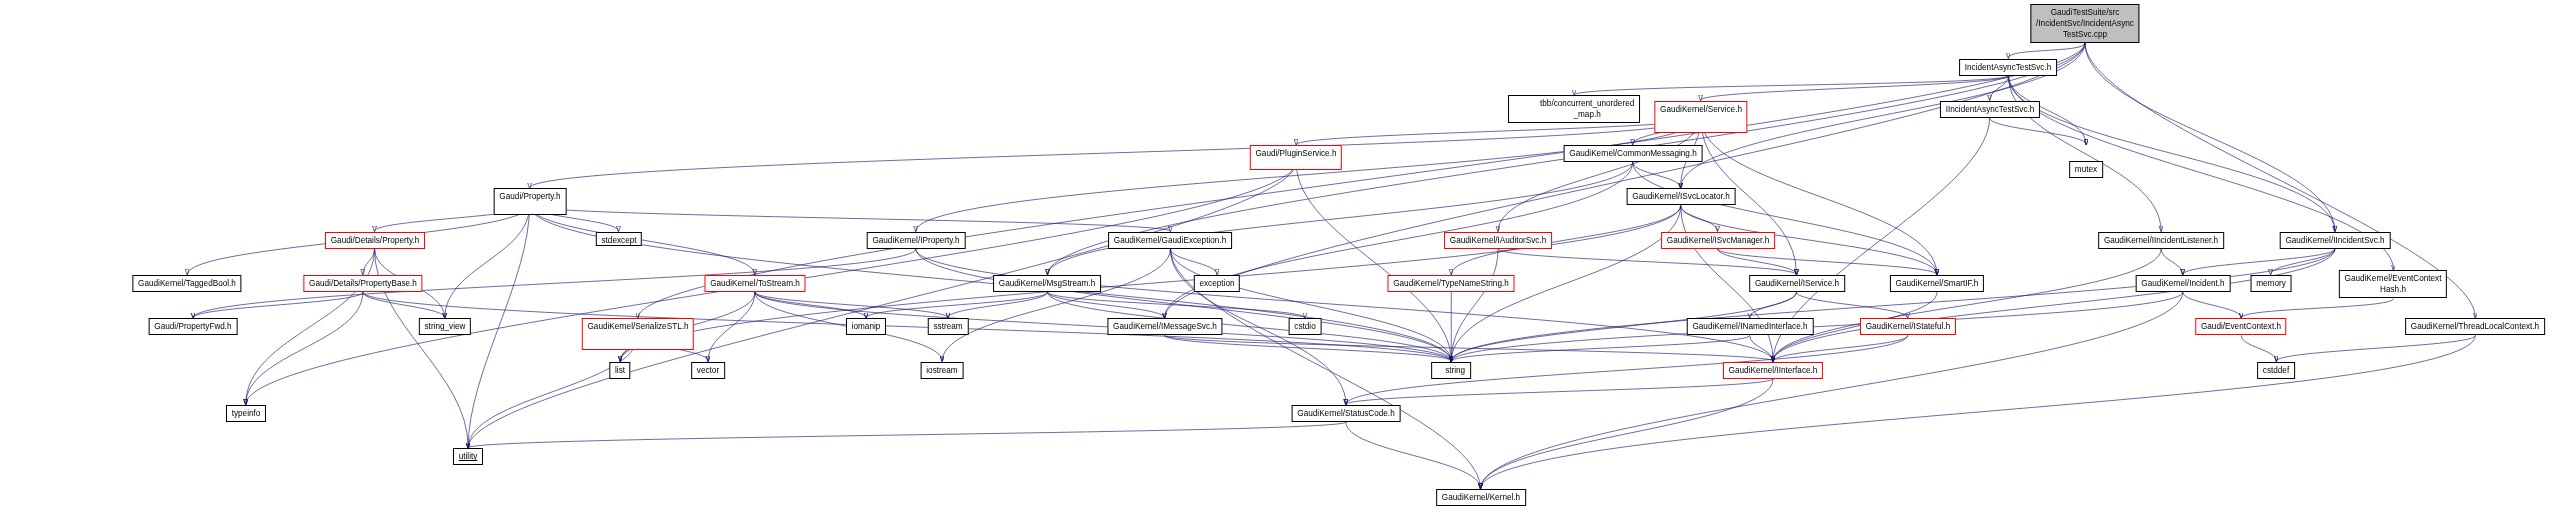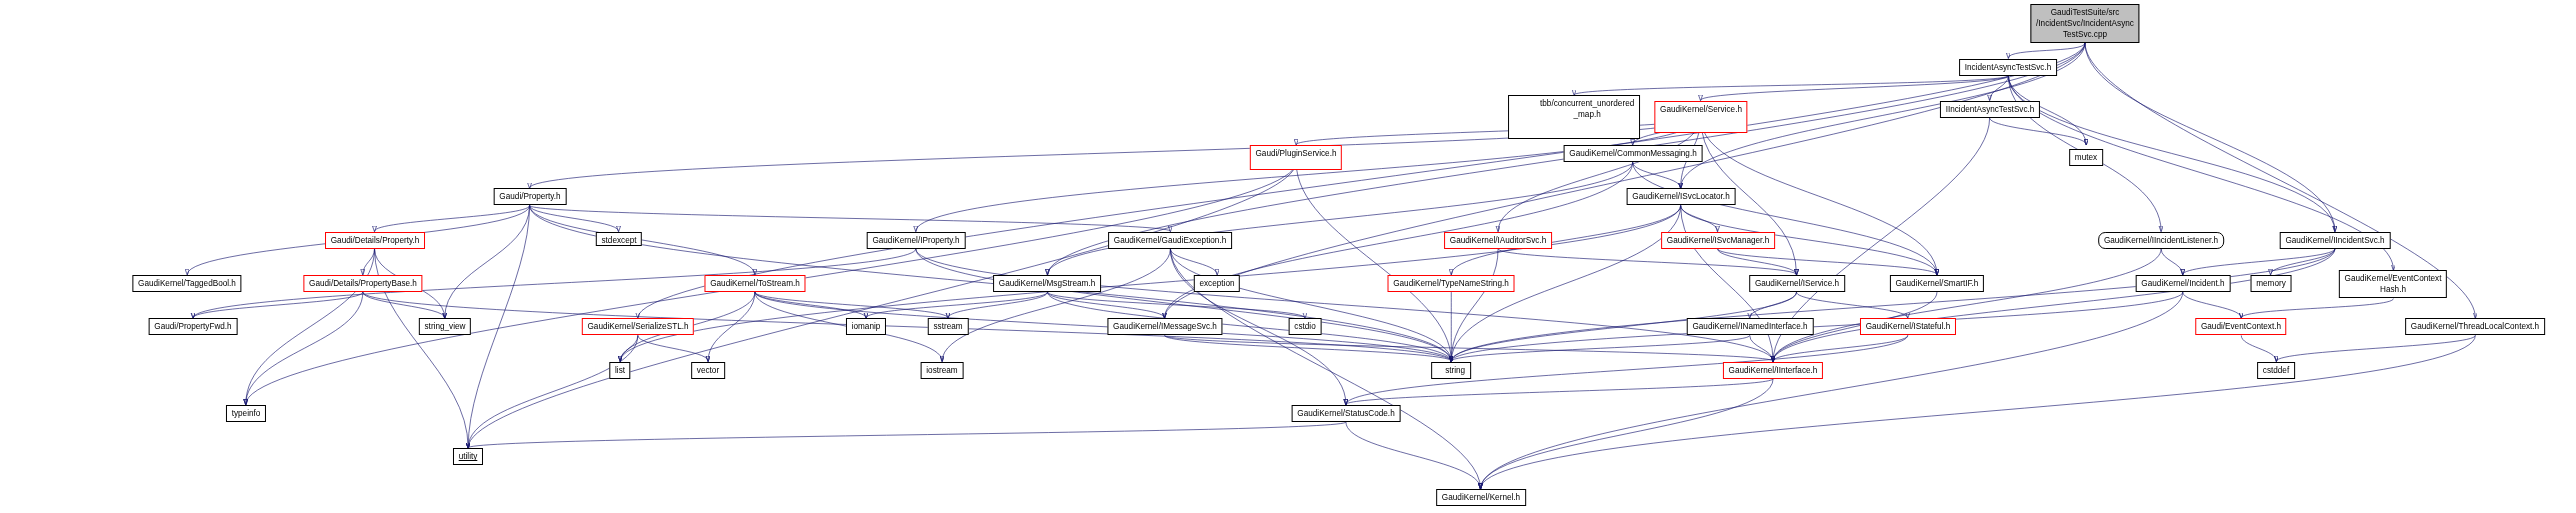--- a/index.html
+++ b/index.html
@@ -153,52 +153,52 @@
       <path d="M 4090 510 C 4090 528, 3830 525, 3830 543" marker-end="url(#arrow)"></path>
       <path d="M 3830 573 C 3830 592.8, 3890 597.2, 3890 617" marker-end="url(#arrow)"></path>
       <path d="M 4230 573 C 4230 592.8, 3890 597.2, 3890 617" marker-end="url(#arrow)"></path>
       <path d="M 4230 573 C 4230 690.9, 2530 717.1, 2530 835" marker-end="url(#arrow)"></path>
     </svg>
 
 <div class="node root" style="left: 2085px; top: 3.5px; height: 39px;">GaudiTestSuite/src
 /IncidentSvc/IncidentAsync
 TestSvc.cpp</div>
     <div class="node" style="left: 2008px; top: 59px; height: 17px;">IncidentAsyncTestSvc.h</div>
-    <div class="node" style="left: 1574px; top: 95px; height: 44px; padding-left: 31px;">tbb/concurrent_unordered
+    <div class="node" style="left: 1574px; top: 95px; height: 28px; padding-left: 31px;">tbb/concurrent_unordered
 _map.h</div>
     <div class="node red" style="left: 1701px; top: 101px; height: 32px;">GaudiKernel/Service.h</div>
     <div class="node" style="left: 1990px; top: 101px; height: 17px;">IIncidentAsyncTestSvc.h</div>
     <div class="node red" style="left: 1296px; top: 145px; height: 25px;">Gaudi/PluginService.h</div>
     <div class="node" style="left: 1633px; top: 145px; height: 17px;">GaudiKernel/CommonMessaging.h</div>
-    <div class="node" style="left: 2086px; top: 149px; height: 17px;">mutex</div>
-    <div class="node" style="left: 530px; top: 188px; height: 17px; text-align: center;">Gaudi/Property.h</div>
+    <div class="node" style="left: 2086px; top: 161px; height: 17px;">mutex</div>
+    <div class="node" style="left: 530px; top: 188px; height: 27px; text-align: center;">Gaudi/Property.h</div>
     <div class="node" style="left: 1681px; top: 188px; height: 17px;">GaudiKernel/ISvcLocator.h</div>
     <div class="node" style="left: 619px; top: 232px; height: 14px;">stdexcept</div>
     <div class="node red" style="left: 375px; top: 232px; height: 17px;">Gaudi/Details/Property.h</div>
     <div class="node" style="left: 916px; top: 232px; height: 17px;">GaudiKernel/IProperty.h</div>
     <div class="node" style="left: 1170px; top: 232px; height: 17px;">GaudiKernel/GaudiException.h</div>
     <div class="node red" style="left: 1498px; top: 232px; height: 17px;">GaudiKernel/IAuditorSvc.h</div>
     <div class="node red" style="left: 1718px; top: 232px; height: 17px;">GaudiKernel/ISvcManager.h</div>
-    <div class="node" style="left: 2161px; top: 232px; height: 17px; border-radius: 7px;">GaudiKernel/IIncidentListener.h</div>
+    <div class="node" style="left: 2161px; top: 232px; height: 17px;">GaudiKernel/IIncidentListener.h</div>
     <div class="node" style="left: 2335px; top: 232px; height: 17px;">GaudiKernel/IIncidentSvc.h</div>
     <div class="node" style="left: 187px; top: 275px; height: 17px;">GaudiKernel/TaggedBool.h</div>
     <div class="node red" style="left: 363px; top: 275px; height: 17px;">Gaudi/Details/PropertyBase.h</div>
     <div class="node red" style="left: 755px; top: 275px; height: 17px;">GaudiKernel/ToStream.h</div>
     <div class="node" style="left: 1047px; top: 275px; height: 17px;">GaudiKernel/MsgStream.h</div>
     <div class="node" style="left: 1217px; top: 275px; height: 17px;">exception</div>
     <div class="node red" style="left: 1451px; top: 275px; height: 17px;">GaudiKernel/TypeNameString.h</div>
     <div class="node" style="left: 1797px; top: 275px; height: 17px;">GaudiKernel/IService.h</div>
     <div class="node" style="left: 1937px; top: 275px; height: 17px;">GaudiKernel/SmartIF.h</div>
     <div class="node" style="left: 2183px; top: 275px; height: 17px;">GaudiKernel/Incident.h</div>
     <div class="node" style="left: 2271px; top: 275px; height: 17px;">memory</div>
     <div class="node" style="left: 2393px; top: 270px; height: 28px;">GaudiKernel/EventContext
 Hash.h</div>
     <div class="node" style="left: 193px; top: 318px; height: 17px;">Gaudi/PropertyFwd.h</div>
     <div class="node" style="left: 445px; top: 318px; height: 17px;">string_view</div>
-    <div class="node red" style="left: 638px; top: 318px; height: 17px;">GaudiKernel/SerializeSTL.h</div>
+    <div class="node red" style="left: 638px; top: 318px; height: 32px;">GaudiKernel/SerializeSTL.h</div>
     <div class="node" style="left: 866px; top: 318px; height: 17px;">iomanip</div>
     <div class="node" style="left: 948px; top: 318px; height: 17px;">sstream</div>
     <div class="node" style="left: 1165px; top: 318px; height: 17px;">GaudiKernel/IMessageSvc.h</div>
     <div class="node" style="left: 1305px; top: 318px; height: 17px;">cstdio</div>
     <div class="node" style="left: 1750px; top: 318px; height: 17px;">GaudiKernel/INamedInterface.h</div>
     <div class="node red" style="left: 1908px; top: 318px; height: 17px;">GaudiKernel/IStateful.h</div>
     <div class="node red" style="left: 2241px; top: 318px; height: 17px;">Gaudi/EventContext.h</div>
     <div class="node" style="left: 2475px; top: 318px; height: 17px;">GaudiKernel/ThreadLocalContext.h</div>
     <div class="node" style="left: 620px; top: 362px; height: 17px;">list</div>
     <div class="node" style="left: 708px; top: 362px; height: 17px;">vector</div>

